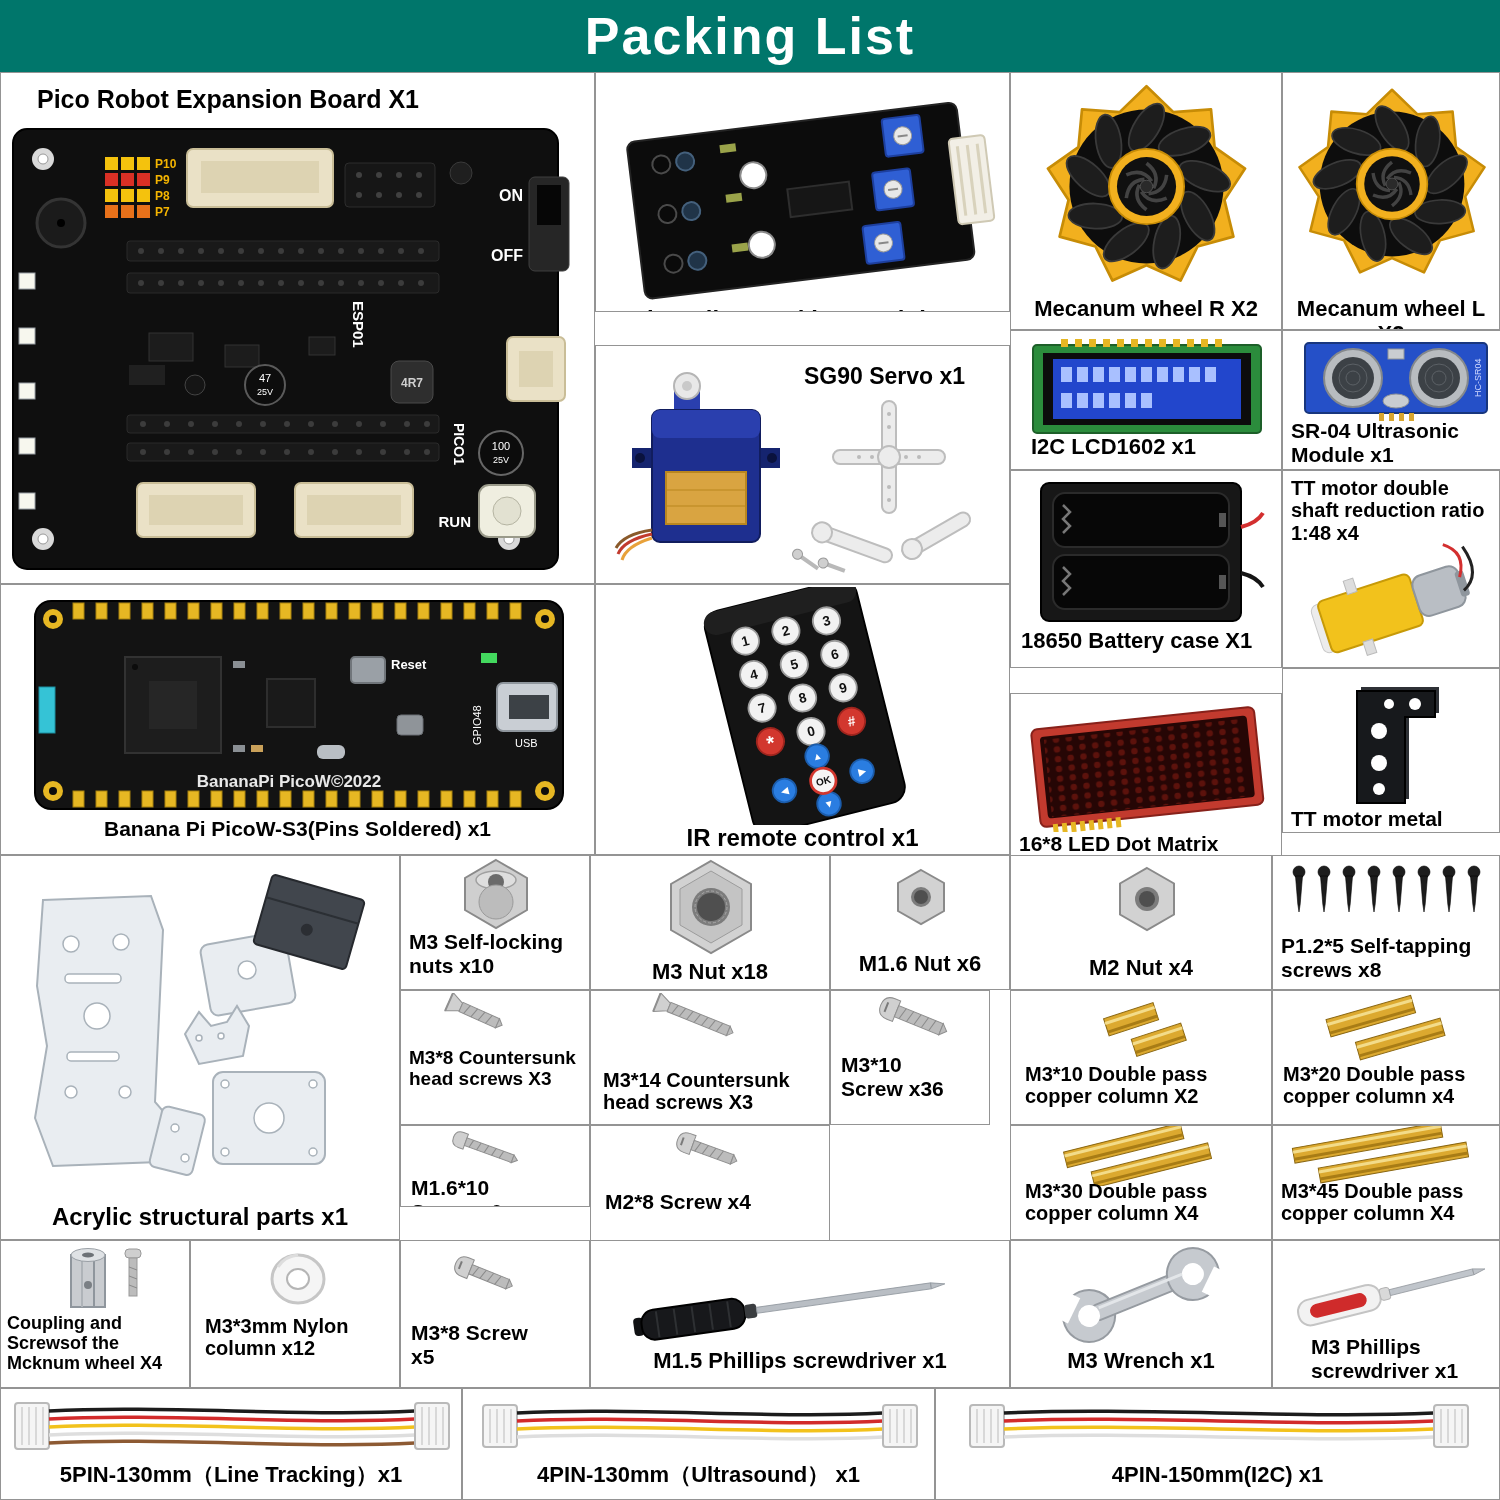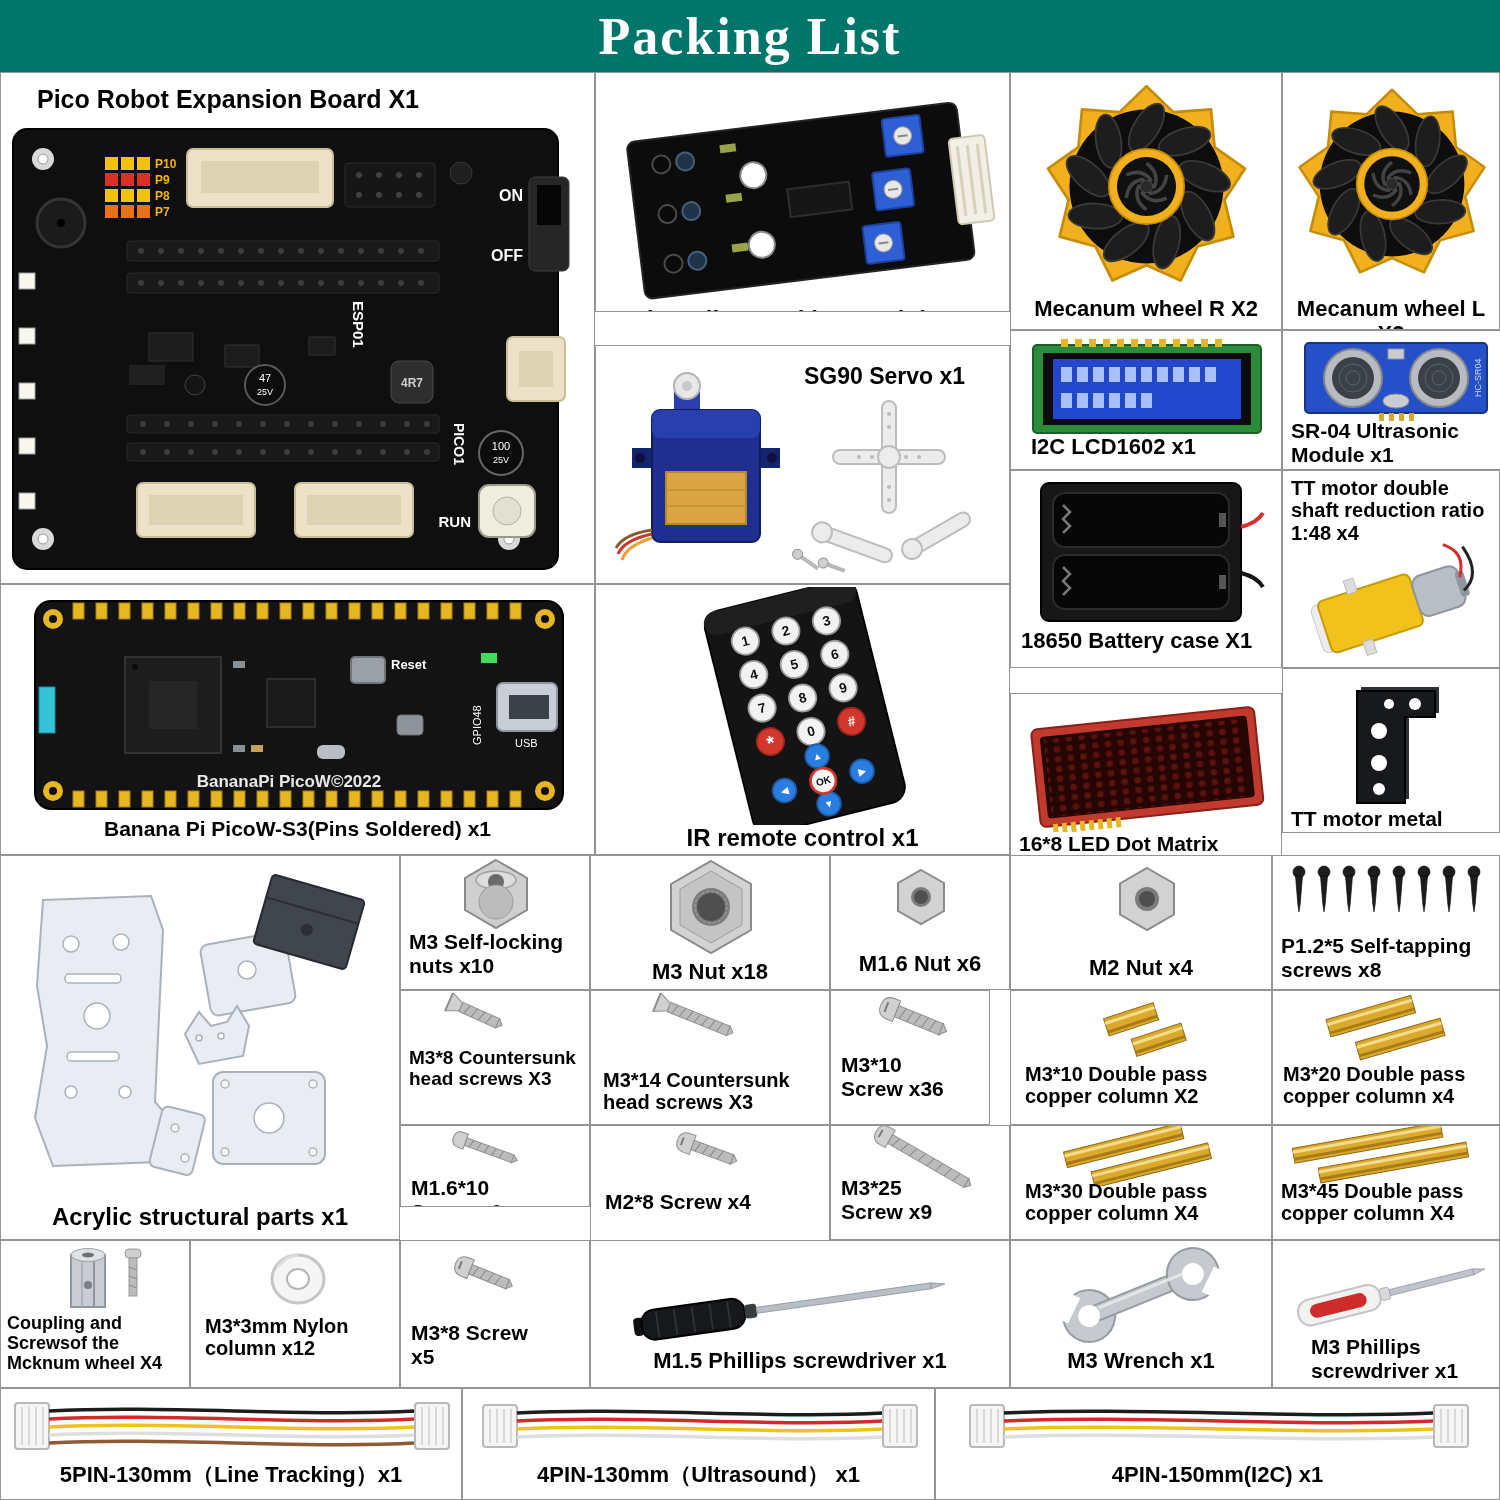--- a/index.html
+++ b/index.html
@@ -1,19 +1,19 @@
 <!DOCTYPE html>
 <html><head>
 <meta charset="utf-8">
 <style>
   html,body{margin:0;padding:0;background:#fff;}
   #page{position:relative;width:1500px;height:1500px;background:#fff;
         font-family:"Liberation Sans",sans-serif;overflow:hidden;}
   .hdr{position:absolute;left:0;top:0;width:1500px;height:72px;background:#00766B;
-       display:flex;align-items:center;justify-content:center;font-family:Liberation Serif, serif;}
+       display:flex;align-items:center;justify-content:center;}
   .hdr-title{color:#fff;font-size:52px;font-weight:bold;letter-spacing:2px;}
   .cell{position:absolute;box-sizing:border-box;border:1px solid #949494;background:#fff;overflow:hidden;}
   .label{position:absolute;font-weight:bold;color:#000;line-height:1.12;}
   .ctr{left:0;right:0;text-align:center;}
   svg{display:block;position:absolute;}
   text{font-family:"Liberation Sans",sans-serif;}
 </style>
 </head>
 <body>
 
@@ -815,39 +815,20 @@
         <line x1="13" y1="-5" x2="10" y2="5" stroke="#8a8a8a"></line>
           <line x1="21" y1="-5" x2="18" y2="5" stroke="#8a8a8a"></line>
           <line x1="29" y1="-5" x2="26" y2="5" stroke="#8a8a8a"></line>
           <line x1="37" y1="-5" x2="34" y2="5" stroke="#8a8a8a"></line>
         <polygon points="48,-5 53,0 48,5" fill="#bcbcbc" stroke="#8f8f8f"></polygon>
       </g>
     </svg>
     <div class="label" style="left:14px;top:64px;font-size:21px;width:220px">M2*8 Screw x4</div>
   </div>
 
-  <div class="cell" style="left:830px;top:1125px;width:180px;height:115px">
-    <svg style="left:24px;top:0px" width="150" height="72" viewBox="0 0 150 72">
-      <g transform="translate(30,10) rotate(30)">
-        <path d="M0,-10 q-10,0 -10,10 q0,10 10,10 h6 v-20 z" fill="#d0d0d0" stroke="#8f8f8f"></path>
-        <line x1="-5" y1="-4" x2="-5" y2="4" stroke="#7a7a7a" stroke-width="2"></line>
-        <rect x="6" y="-5" width="88" height="10" fill="#bcbcbc" stroke="#8f8f8f"></rect>
-        <line x1="14" y1="-5" x2="11" y2="5" stroke="#8a8a8a"></line>
-          <line x1="24" y1="-5" x2="21" y2="5" stroke="#8a8a8a"></line>
-          <line x1="34" y1="-5" x2="31" y2="5" stroke="#8a8a8a"></line>
-          <line x1="44" y1="-5" x2="41" y2="5" stroke="#8a8a8a"></line>
-          <line x1="54" y1="-5" x2="51" y2="5" stroke="#8a8a8a"></line>
-          <line x1="64" y1="-5" x2="61" y2="5" stroke="#8a8a8a"></line>
-          <line x1="74" y1="-5" x2="71" y2="5" stroke="#8a8a8a"></line>
-          <line x1="84" y1="-5" x2="81" y2="5" stroke="#8a8a8a"></line>
-        <polygon points="94,-5 99,0 94,5" fill="#bcbcbc" stroke="#8f8f8f"></polygon>
-      </g>
-    </svg>
-    <div class="label" style="left:10px;top:50px;font-size:21px;width:110px">M3*25 Screw  x9</div>
-  </div>
 
   <div class="cell" style="left:1010px;top:1125px;width:262px;height:115px">
     <svg style="left:36px;top:0px" width="200" height="60" viewBox="0 0 200 60">
       <g transform="rotate(-14 100 30)">
         <rect x="20" y="6" width="120" height="16" fill="#dca92f" stroke="#8a6712"></rect>
         <line x1="20" y1="10" x2="140" y2="10" stroke="#f3dc8a" stroke-width="3"></line>
           <line x1="20" y1="18" x2="140" y2="18" stroke="#a87c15" stroke-width="3"></line>
         <rect x="42" y="32" width="120" height="16" fill="#dca92f" stroke="#8a6712"></rect>
         <line x1="42" y1="36" x2="162" y2="36" stroke="#f3dc8a" stroke-width="3"></line>
           <line x1="42" y1="44" x2="162" y2="44" stroke="#a87c15" stroke-width="3"></line>

